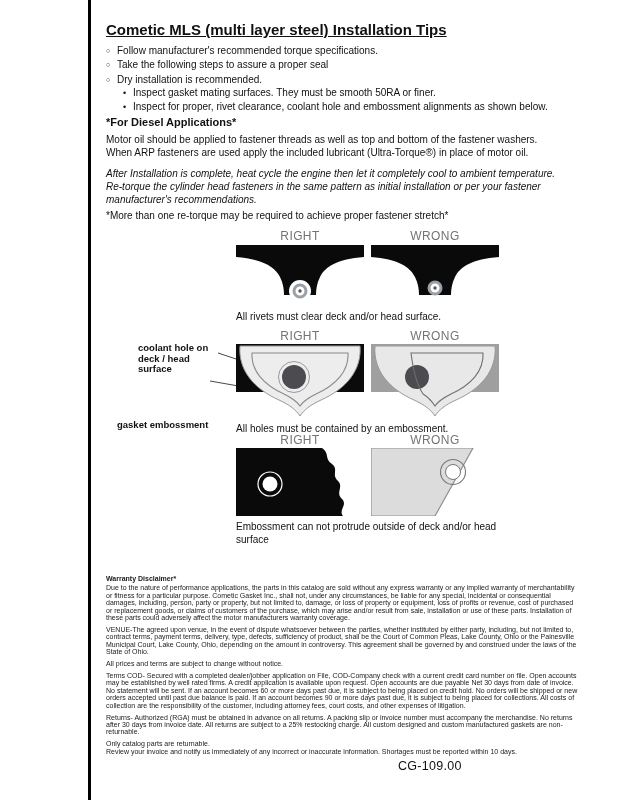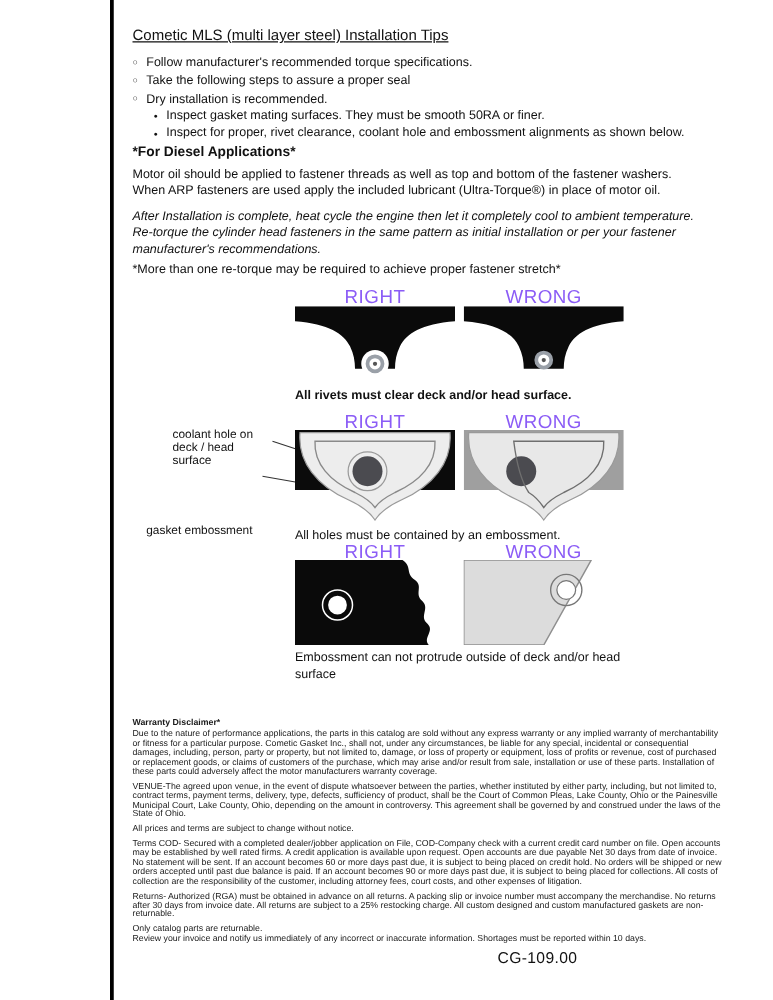--- a/index.html
+++ b/index.html
@@ -9,54 +9,54 @@
     font-family:"Liberation Sans", sans-serif;
     color:#111;
     position:relative;
     overflow:hidden;
   }
   .page { position:absolute; inset:0; background:#fff; }
   .spine { position:absolute; left:88px; top:0; width:3px; height:800px; background:#000; }
 
   .title {
     position:absolute; left:106px; top:21px;
-    font-size:12px; font-weight:normal; text-decoration:underline;
+    font-size:15px; font-weight:bold; text-decoration:underline;
   }
 
   .tips { position:absolute; left:106px; top:43px; width:474px; font-size:10px; line-height:12.4px; }
   .tip { display:flex; align-items:flex-end; }
   .tip .marker { width:11px; flex:0 0 11px; font-size:7px; padding-top:2px; color:#111; }
   .tip.sub { margin-left:17px; }
   .tip.sub .marker { font-size:9px; padding-top:1px; width:10px; flex:0 0 10px; }
 
   .diesel-h { position:absolute; left:106px; top:116px; font-size:11px; font-weight:bold; }
   .para { position:absolute; left:106px; width:460px; font-size:10px; line-height:13px; }
   .p1 { top:133px; }
   .p2 { top:167px;font-style:italic; }
   .note { top:209px; }
 
   .fig-label {
     position:absolute; width:128px; text-align:center;
-    font-size:15px; color:#8b5cf6; letter-spacing:0.4px;
+    font-size:12px; color:#737373; letter-spacing:0.4px;
   }
   .col-l { left:236px; } .col-r { left:371px; }
   .r1 { top:229px; } .r2 { top:329px; } .r3 { top:433px; }
 
   .figbox { position:absolute; width:128px; }
   .fb1 { top:245px; height:58px; }
   .fb2 { top:344px; height:74px; }
   .fb3 { top:448px; height:68px; }
   .figbox svg { display:block; width:100%; height:100%; }
 
   .caption { position:absolute; left:236px; font-size:10px; line-height:13px; color:#111; }
-  .cap1 { top:310px;font-weight:bold; }
+  .cap1 { top:310px; }
   .cap2 { top:422px; }
   .cap3 { top:520px; width:270px; }
 
-  .ann { position:absolute; font-size:9.5px; line-height:10.5px; color:#111; }
+  .ann { position:absolute; font-size:9.5px; line-height:10.5px; color:#111;font-weight:bold; }
   .ann-coolant { left:138px; top:343px; width:80px; }
   .ann-emboss { left:117px; top:376px; white-space:nowrap;margin-top:44px; }
   .ann-lines { position:absolute; left:197px; top:350px; width:102px; height:52px; }
 
   .legal { position:absolute; left:106px; top:575px; width:474px; font-size:7px; line-height:7.4px; color:#1a1a1a; }
   .legal .lh { font-weight:bold; margin-bottom:2px; }
   .legal p { margin-bottom:4.5px; }
   .legal .tight { margin-bottom:0; }
 
   .pageno { position:absolute; left:398px; top:759px; font-size:12.5px; letter-spacing:0.3px; color:#111; }

